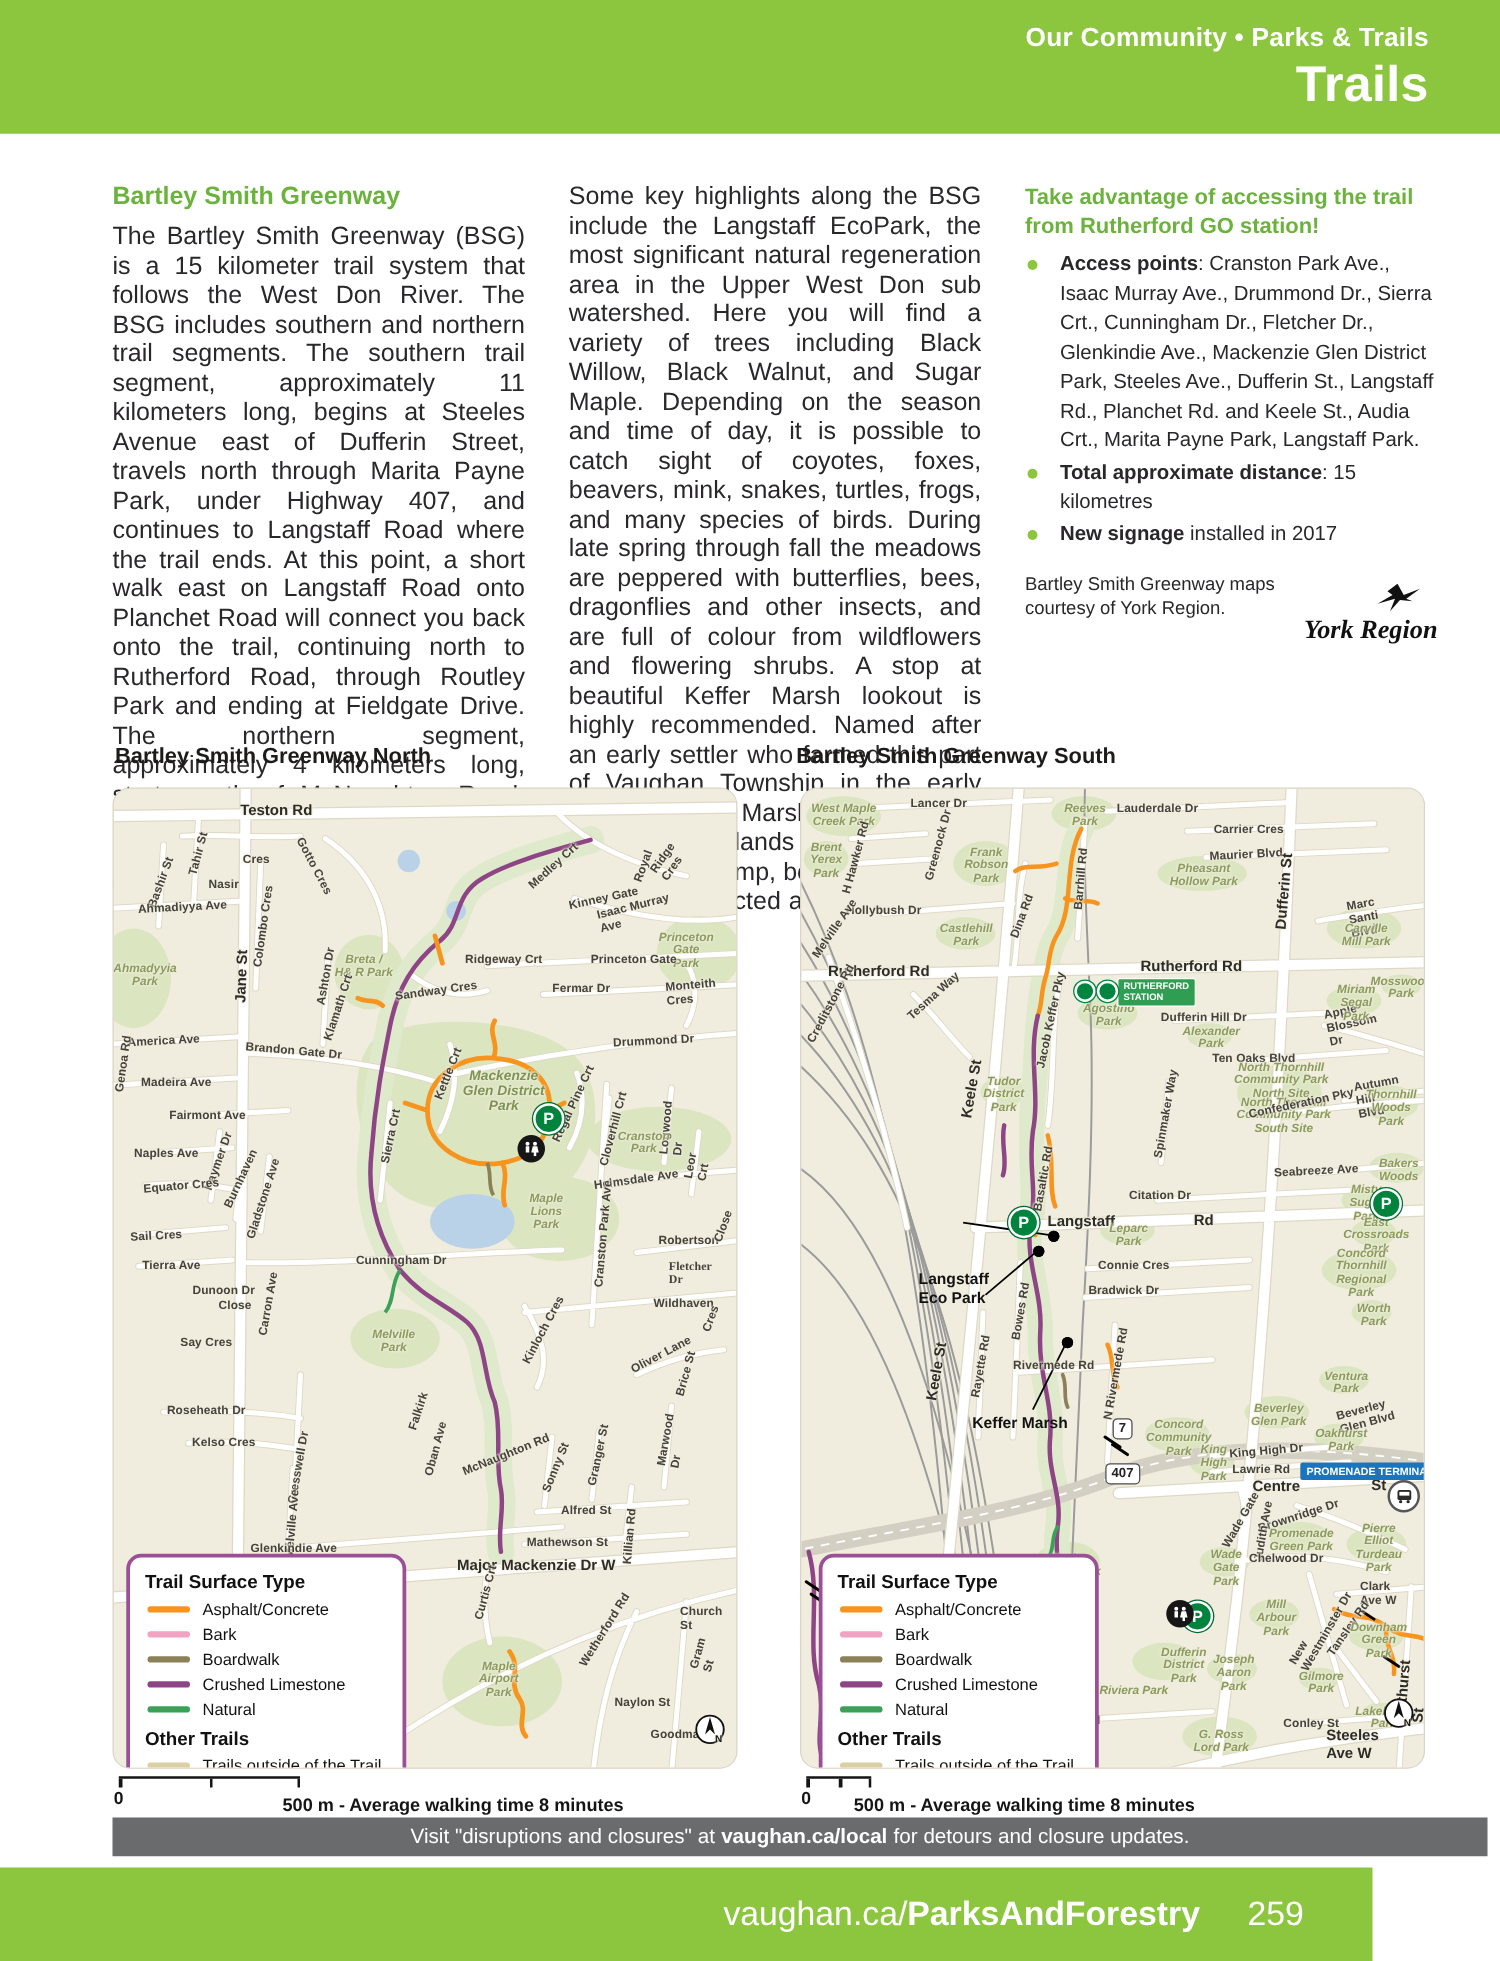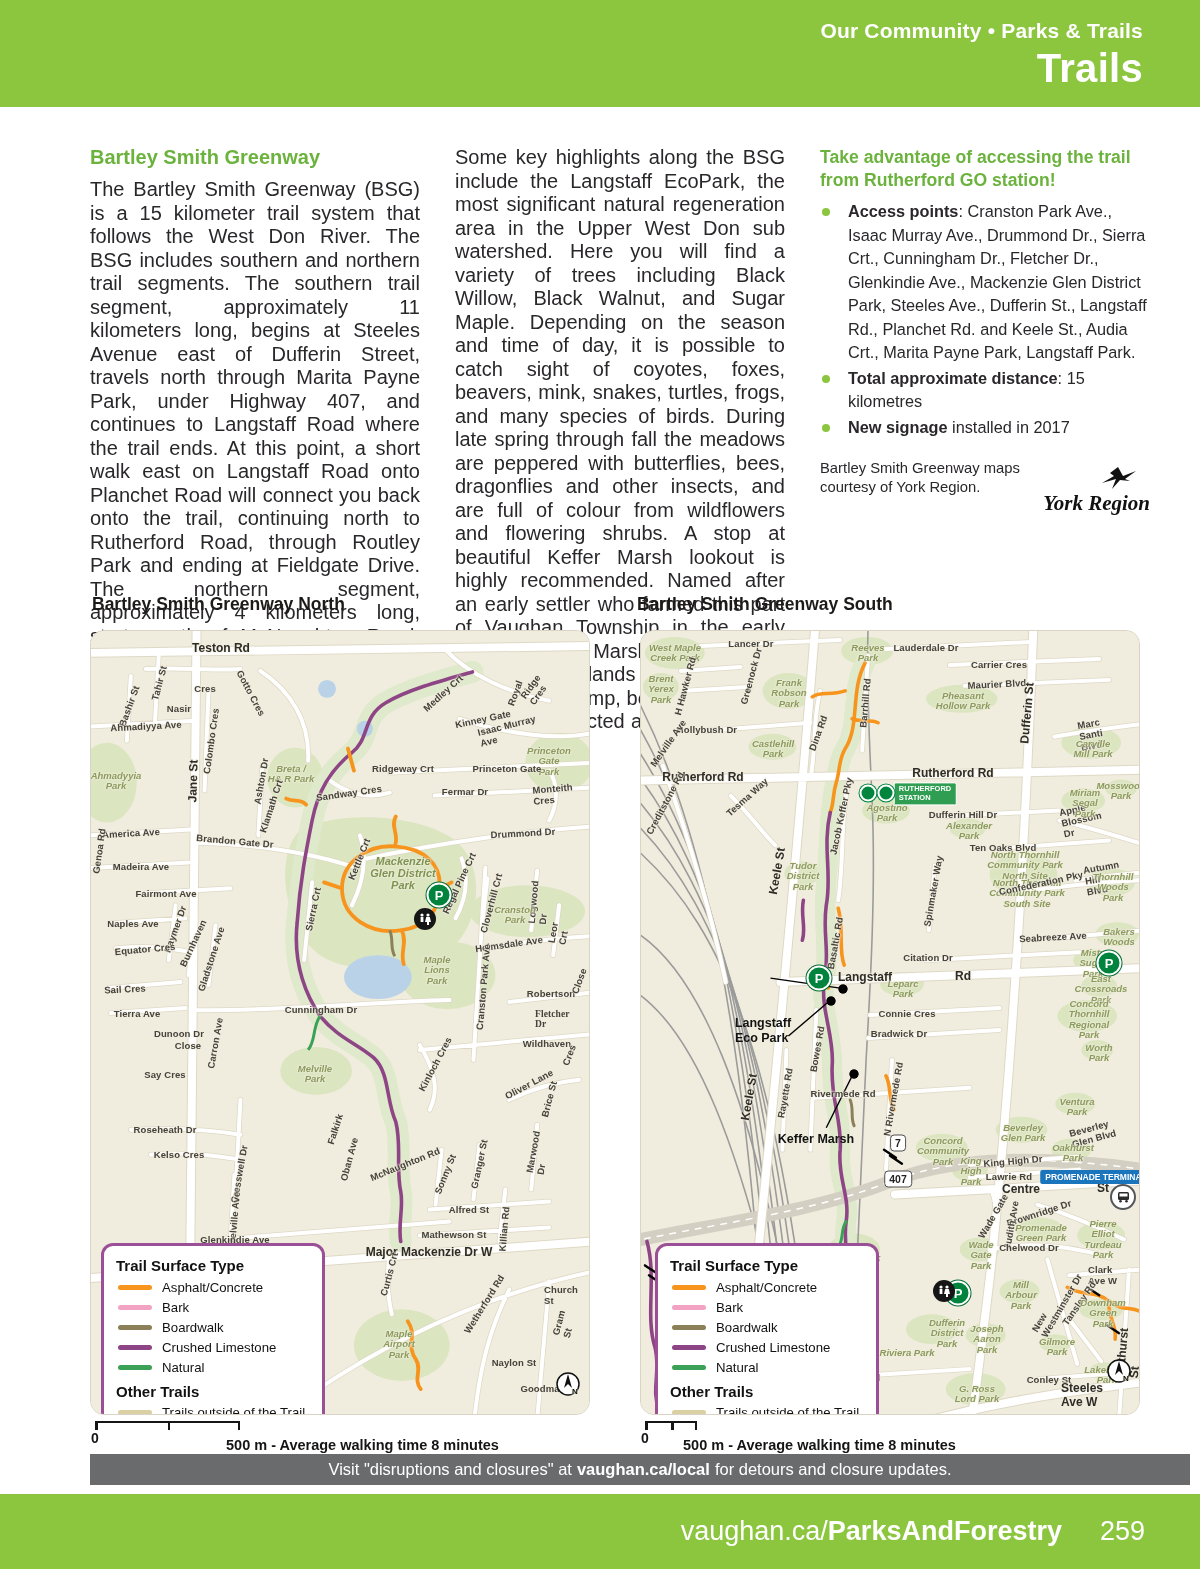--- a/index.html
+++ b/index.html
@@ -60,21 +60,21 @@
   #sb-north{left:95px;width:145px;} #sb-south{left:645px;width:52px;}
   .bracket{position:relative;height:8px;border-top:2.5px solid #151515;}
   .bracket i{position:absolute;top:0;width:2.5px;height:7px;background:#151515;}
   .bracket .t0{left:0;} .bracket .tm{left:50%;} .bracket .t1{right:0;}
   .sb-zero{position:absolute;left:-4px;top:9px;font-size:14px;font-weight:bold;color:#151515;}
   .sb-note{position:absolute;left:calc(100% - 14px);top:16px;font-size:14.5px;font-weight:bold;color:#151515;white-space:nowrap;}
   
   .notice-bar{position:absolute;left:90px;top:1454px;width:1100px;height:31px;background:#696B6D;color:#fff;
       display:flex;align-items:center;justify-content:center;font-size:16.5px;}
   .notice-bar b{margin:0 5px 0 5px;}
-  .footer-band{position:absolute;left:0;top:1494px;width:1200px;height:75px;background:#8CC63F;color:#fff;
+  .footer-band{position:absolute;left:0;top:1494px;width:1098px;height:75px;background:#8CC63F;color:#fff;
       display:flex;align-items:center;justify-content:flex-end;padding-right:55px;box-sizing:border-box;font-size:27px;}
   .footer-band .bold{font-weight:bold;}
   .footer-band .pagenum{margin-left:38px;}
 </style>
 </head>
 <body>
 
 <header class="top-band">
   <div class="breadcrumb">Our Community • Parks &amp; Trails</div>
   <div class="page-title">Trails</div>

